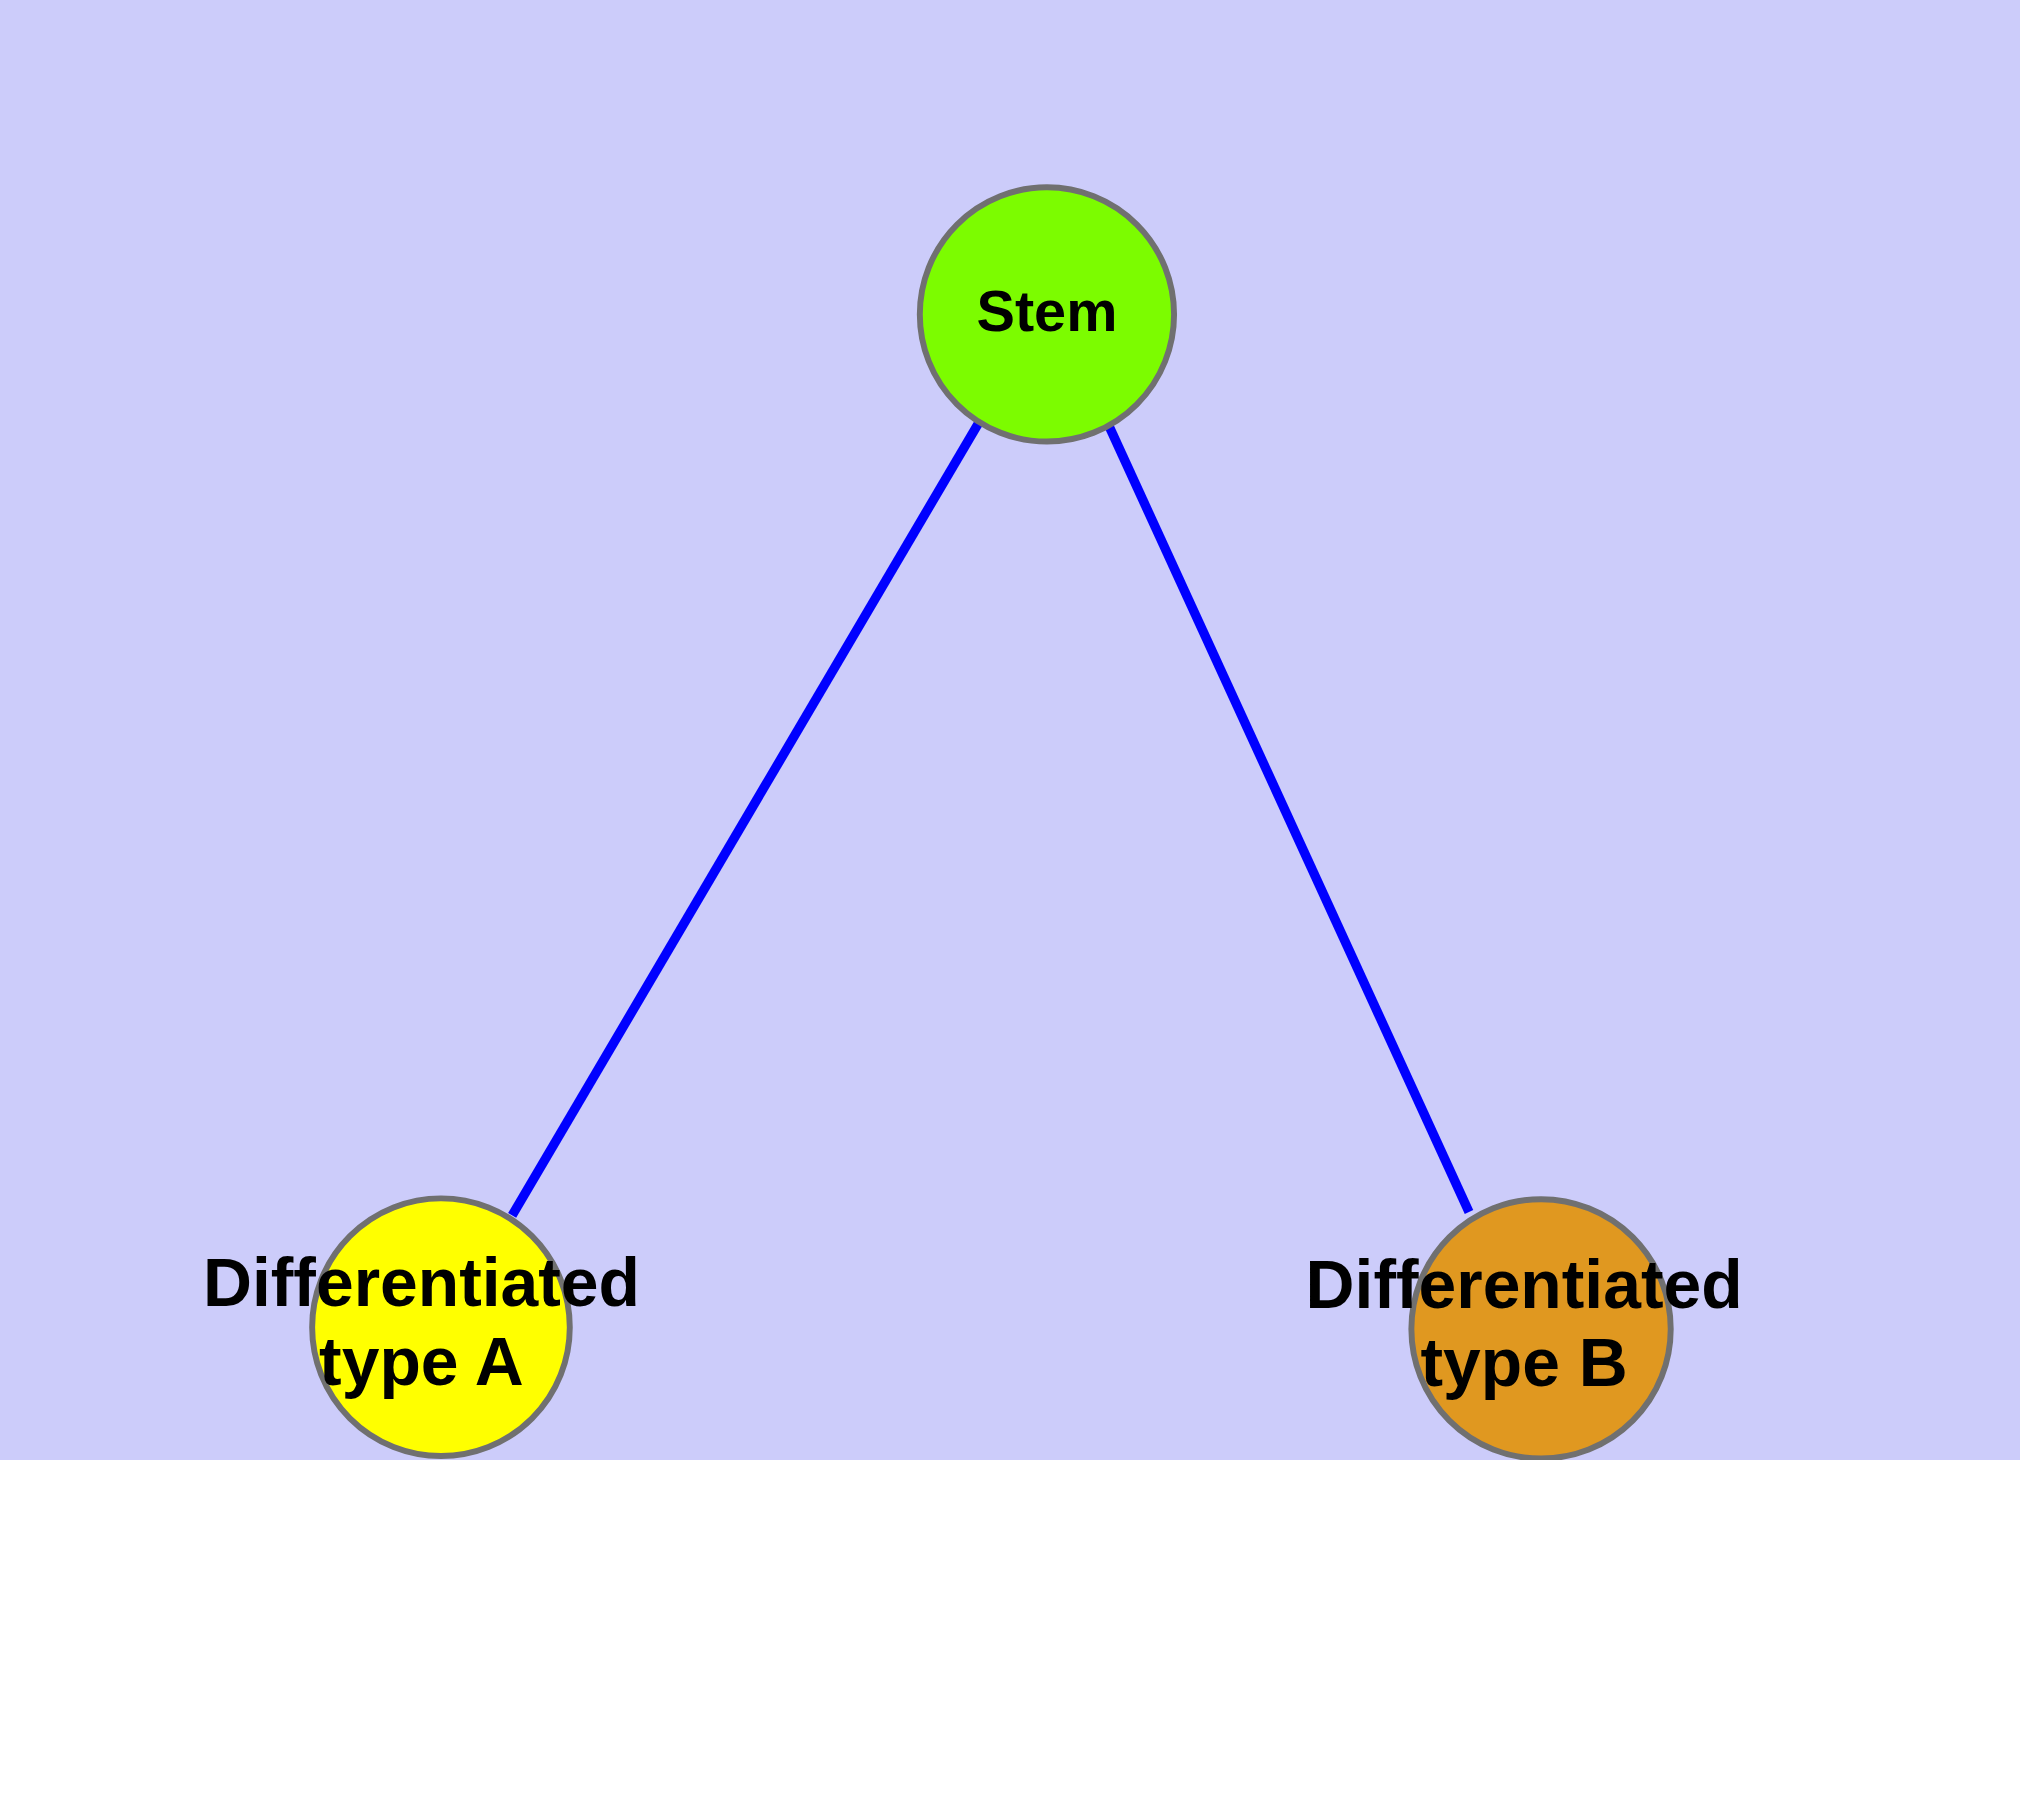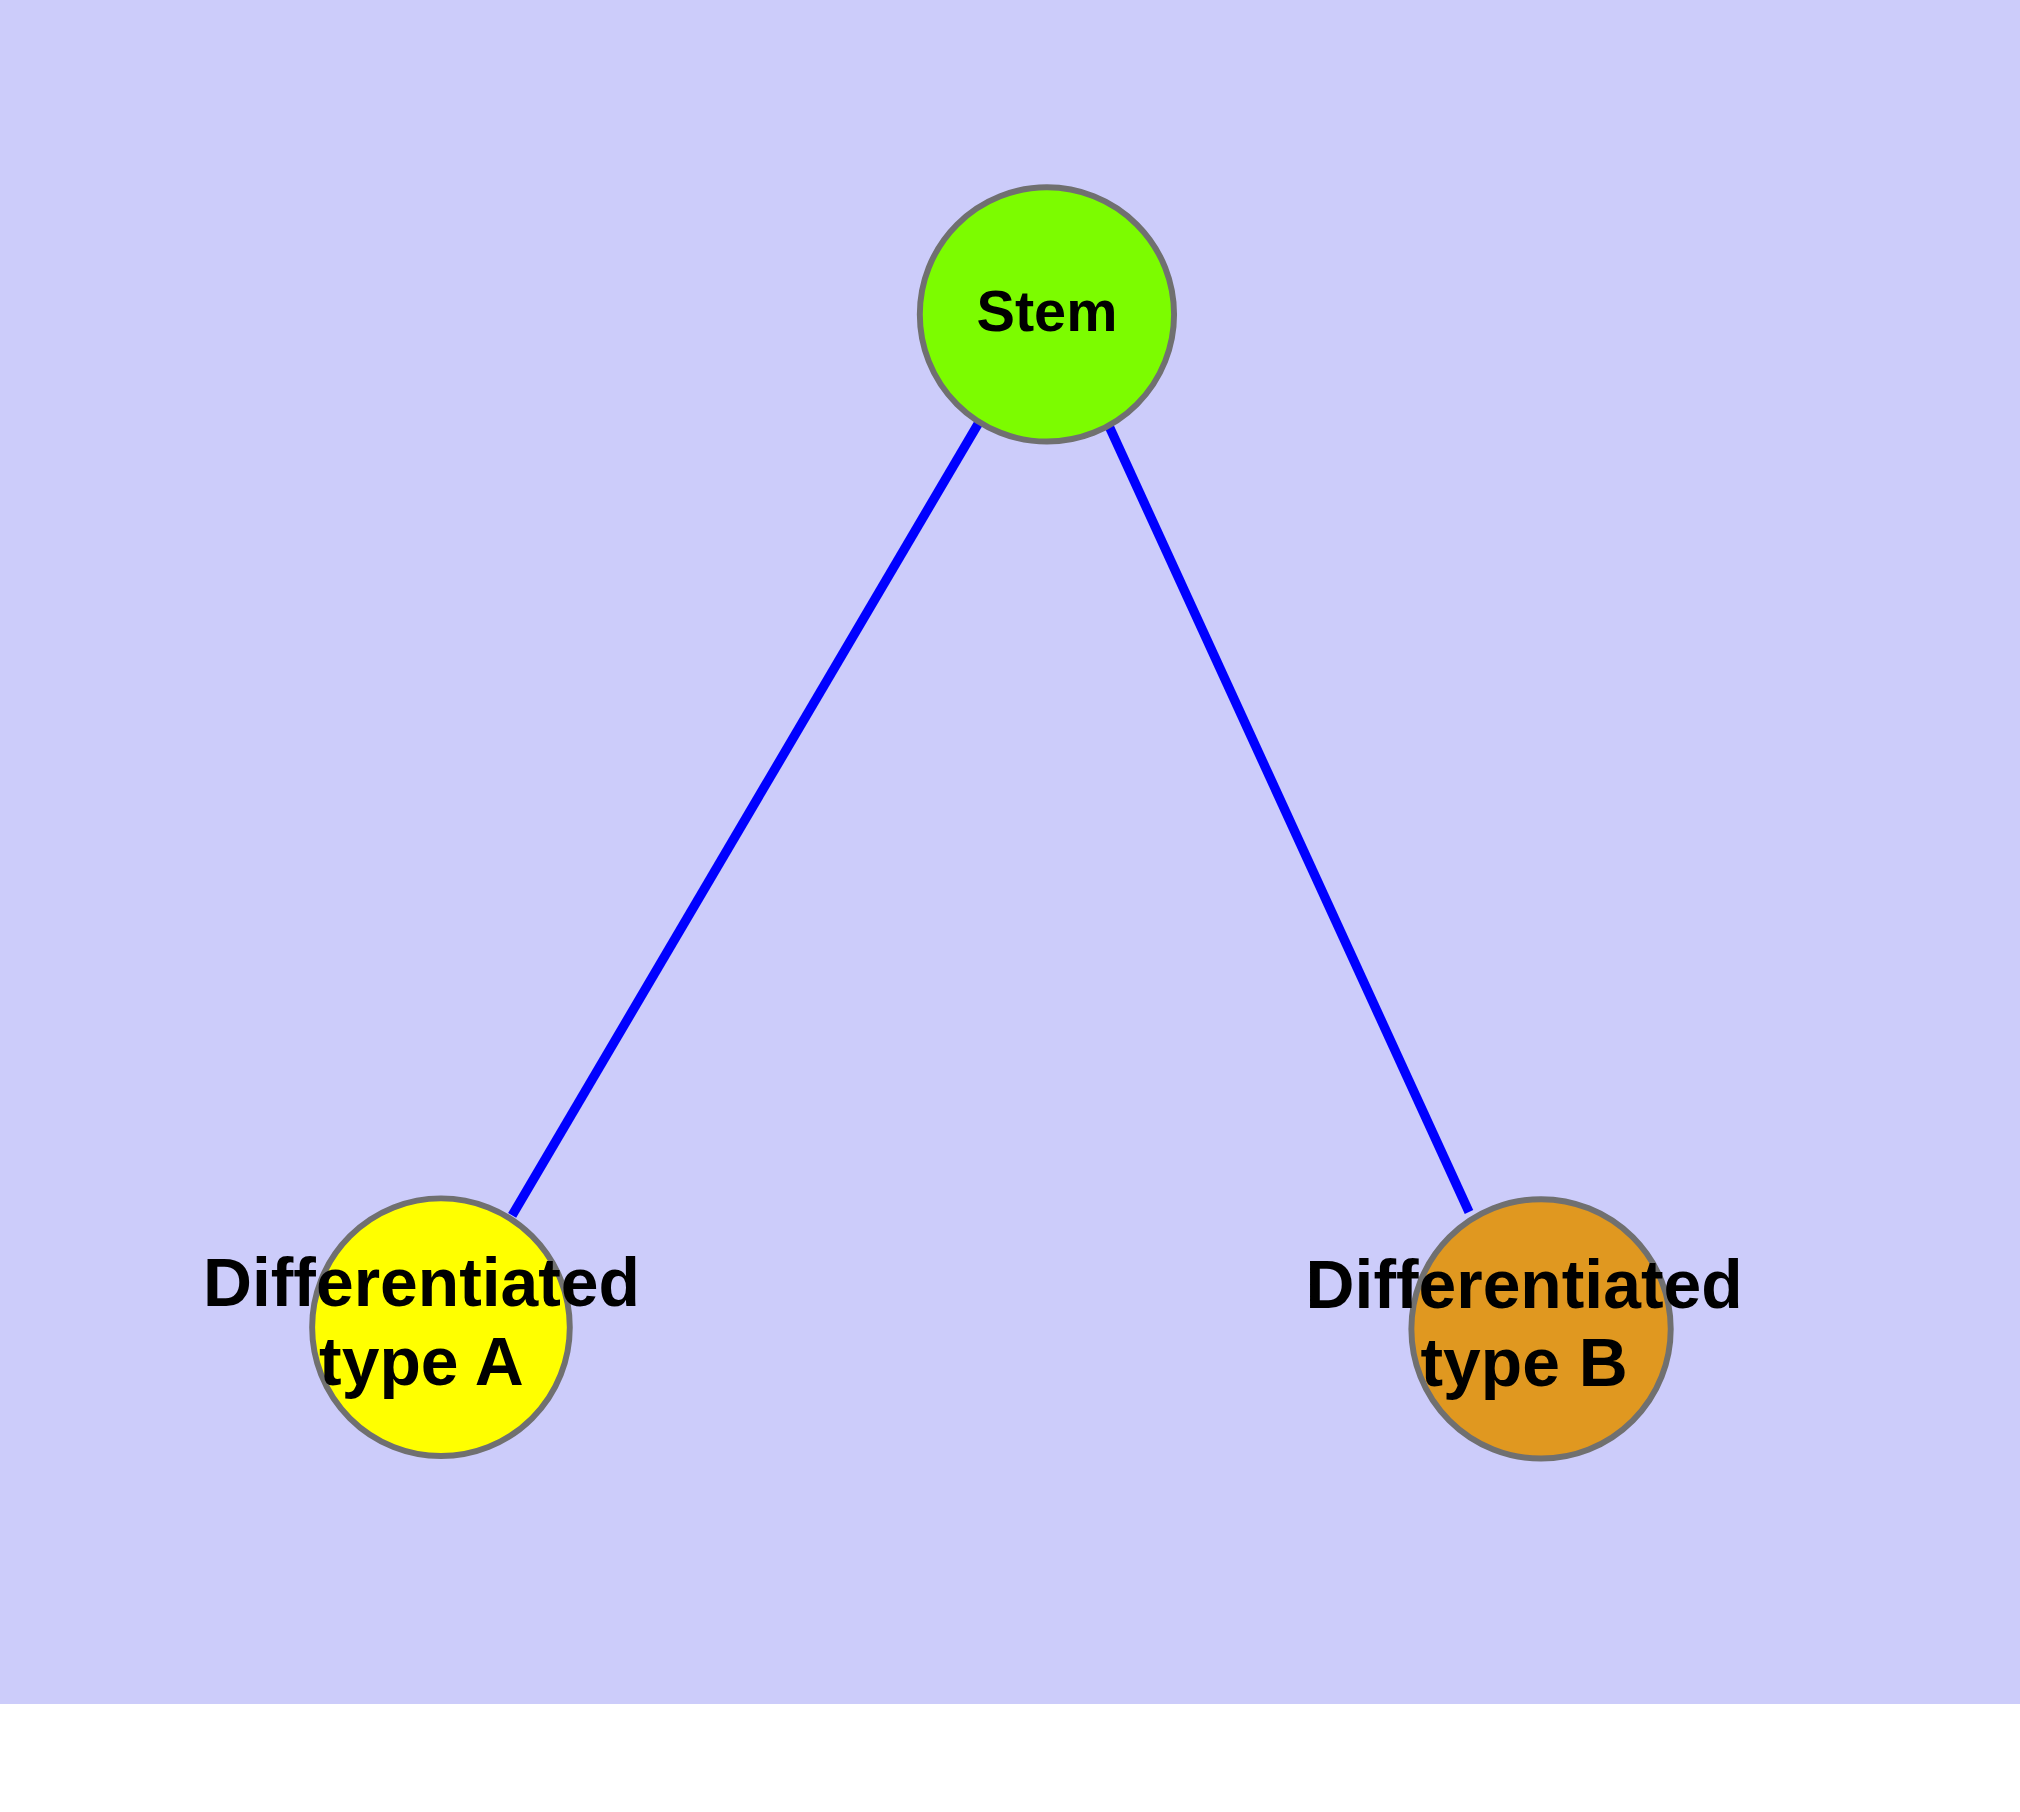--- a/index.html
+++ b/index.html
@@ -4,21 +4,21 @@
 <title>Cell Differentiation Graph</title>
 <style>
   html, body {
     margin: 0;
     padding: 0;
     background: #ffffff;
   }
   #canvas {
     position: relative;
     width: 2021px;
-    height: 1704px;
+    height: 1460px;
     overflow: hidden;
     font-family: "Liberation Sans", "DejaVu Sans", sans-serif;
   }
   #bg-rect {
     position: absolute;
     left: 0;
     top: 0;
     width: 100%;
     height: 100%;
   }

